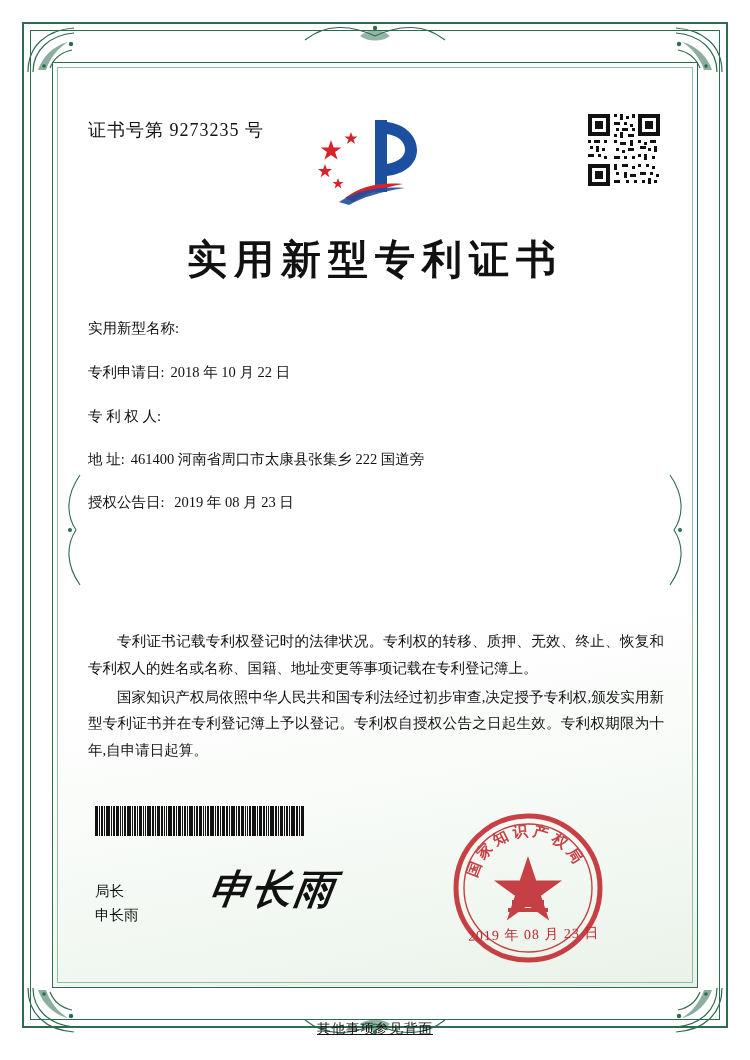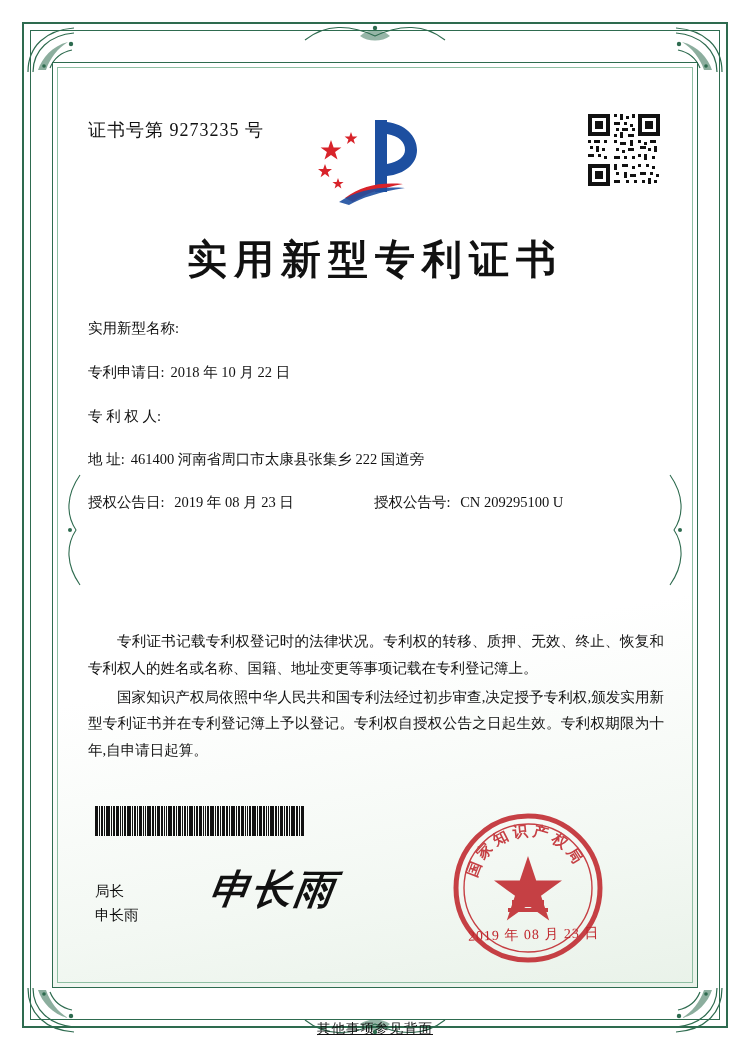--- a/index.html
+++ b/index.html
@@ -433,24 +433,20 @@
     <div class="row" style="margin-top:8px;">
       <span class="lbl">地 址:</span>
       <span class="val">461400 河南省周口市太康县张集乡 222 国道旁</span>
     </div>
 
     <div class="row-two" style="margin-top:16px;">
       <div class="cell-a">
         <span class="lbl">授权公告日:</span>
         <span style="padding-left:6px;">2019 年 08 月 23 日</span>
       </div>
-      <div class="cell-b">
-        <span class="lbl">授权公告号:</span>
-        <span style="padding-left:6px;">CN 209295100 U</span>
-      </div>
     </div>
 
   </div>
 
   <div class="paras">
     <p>专利证书记载专利权登记时的法律状况。专利权的转移、质押、无效、终止、恢复和专利权人的姓名或名称、国籍、地址变更等事项记载在专利登记簿上。</p>
     <p>国家知识产权局依照中华人民共和国专利法经过初步审查,决定授予专利权,颁发实用新型专利证书并在专利登记簿上予以登记。专利权自授权公告之日起生效。专利权期限为十年,自申请日起算。</p>
   </div>
 
   <div class="barcode">

